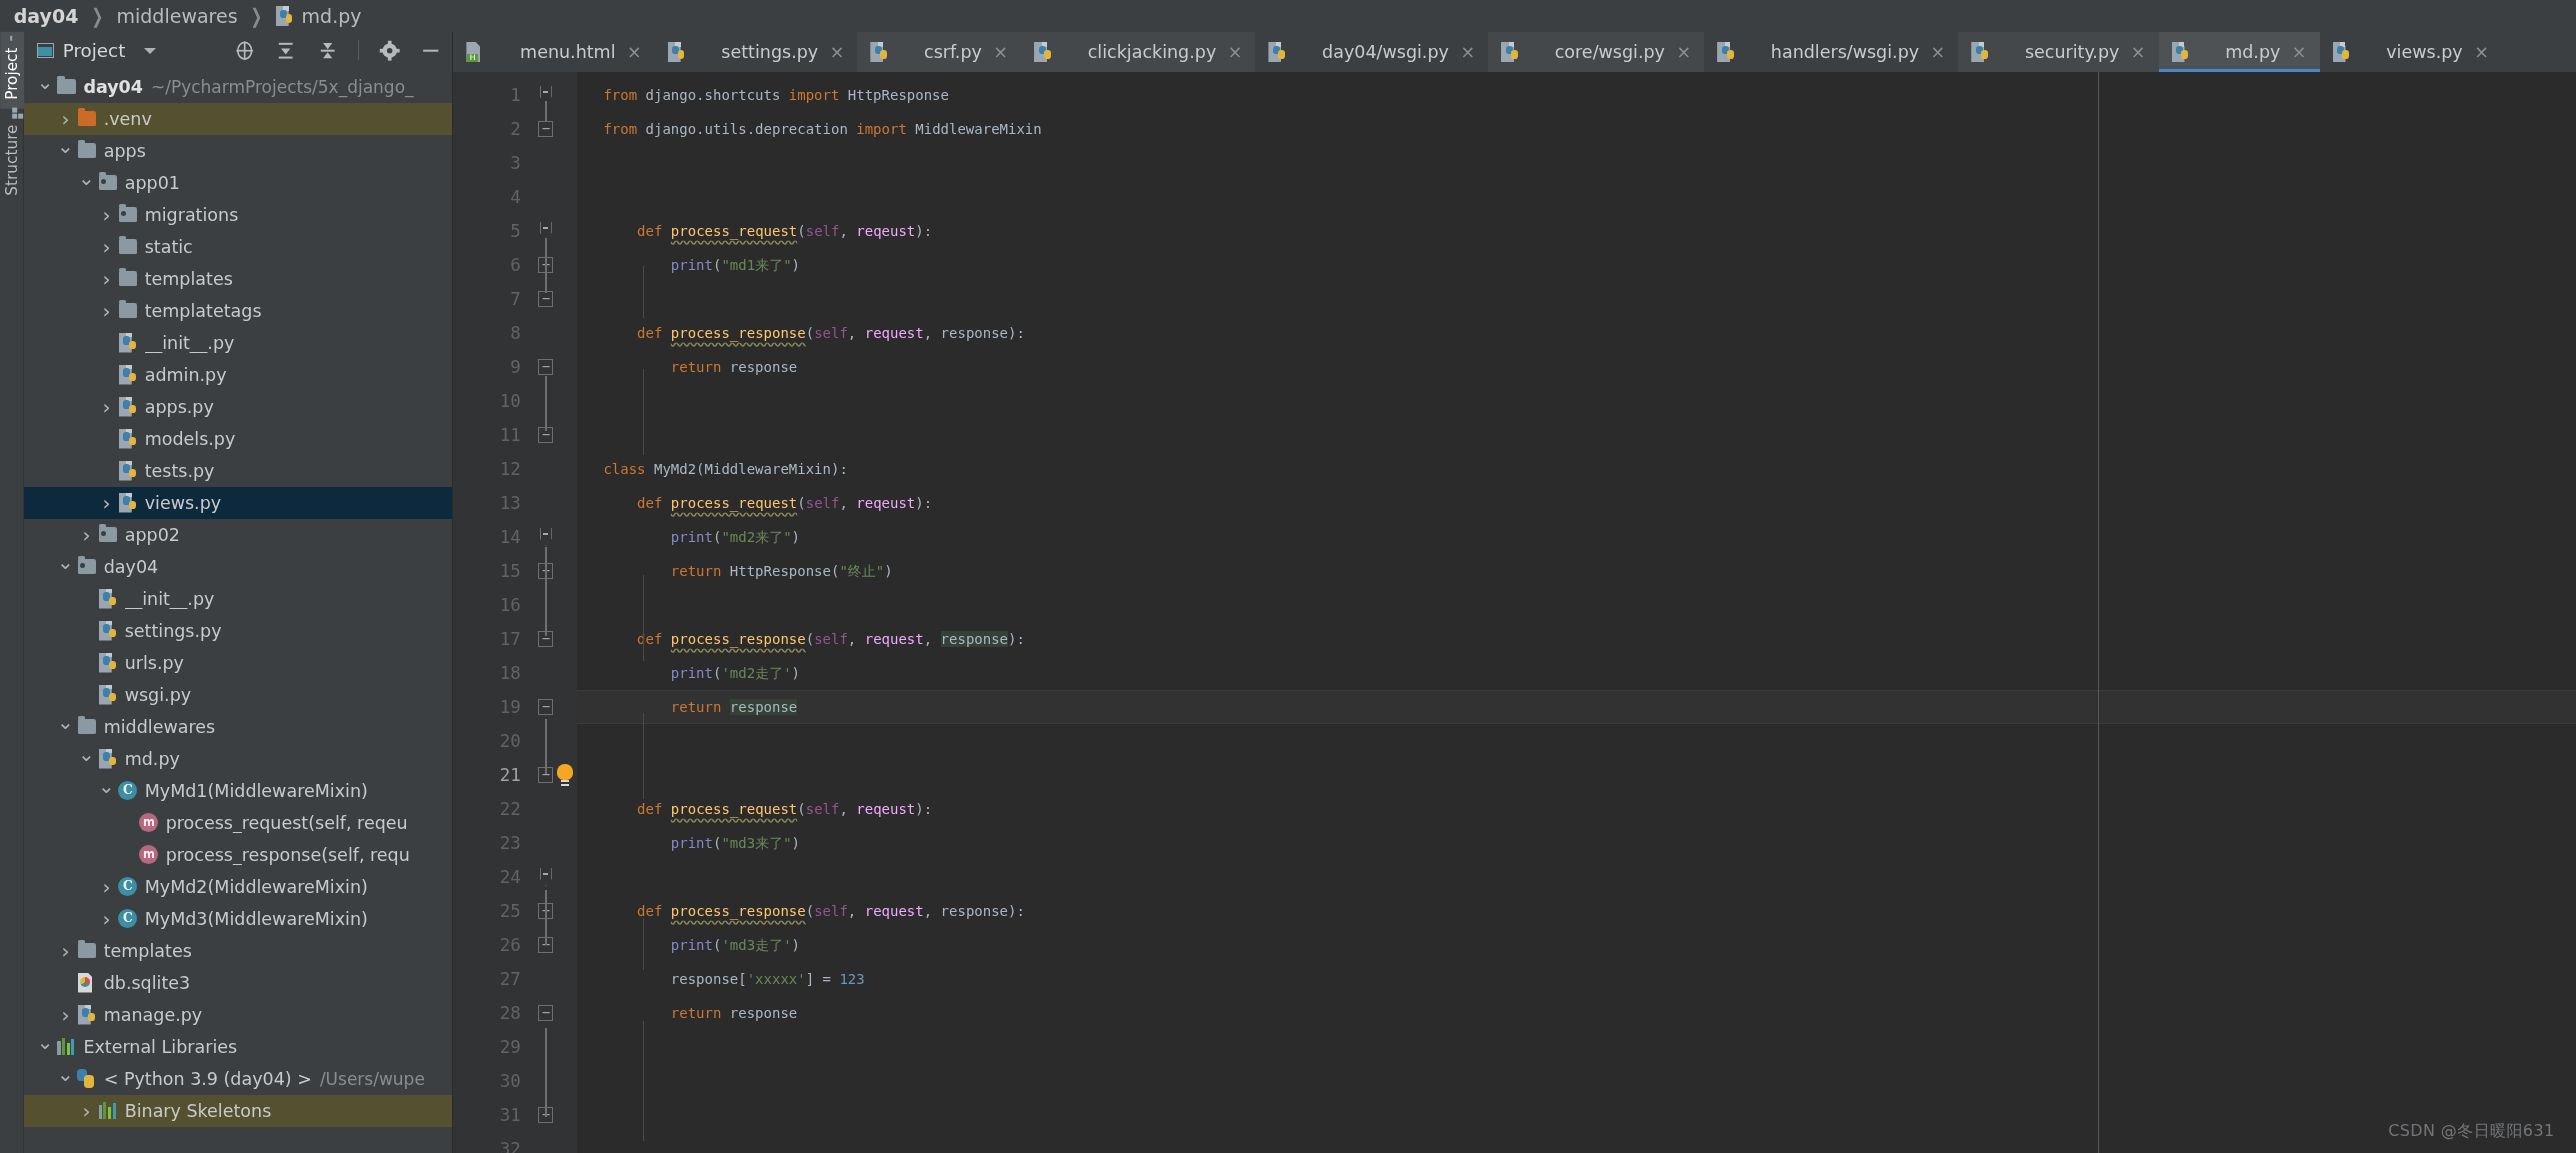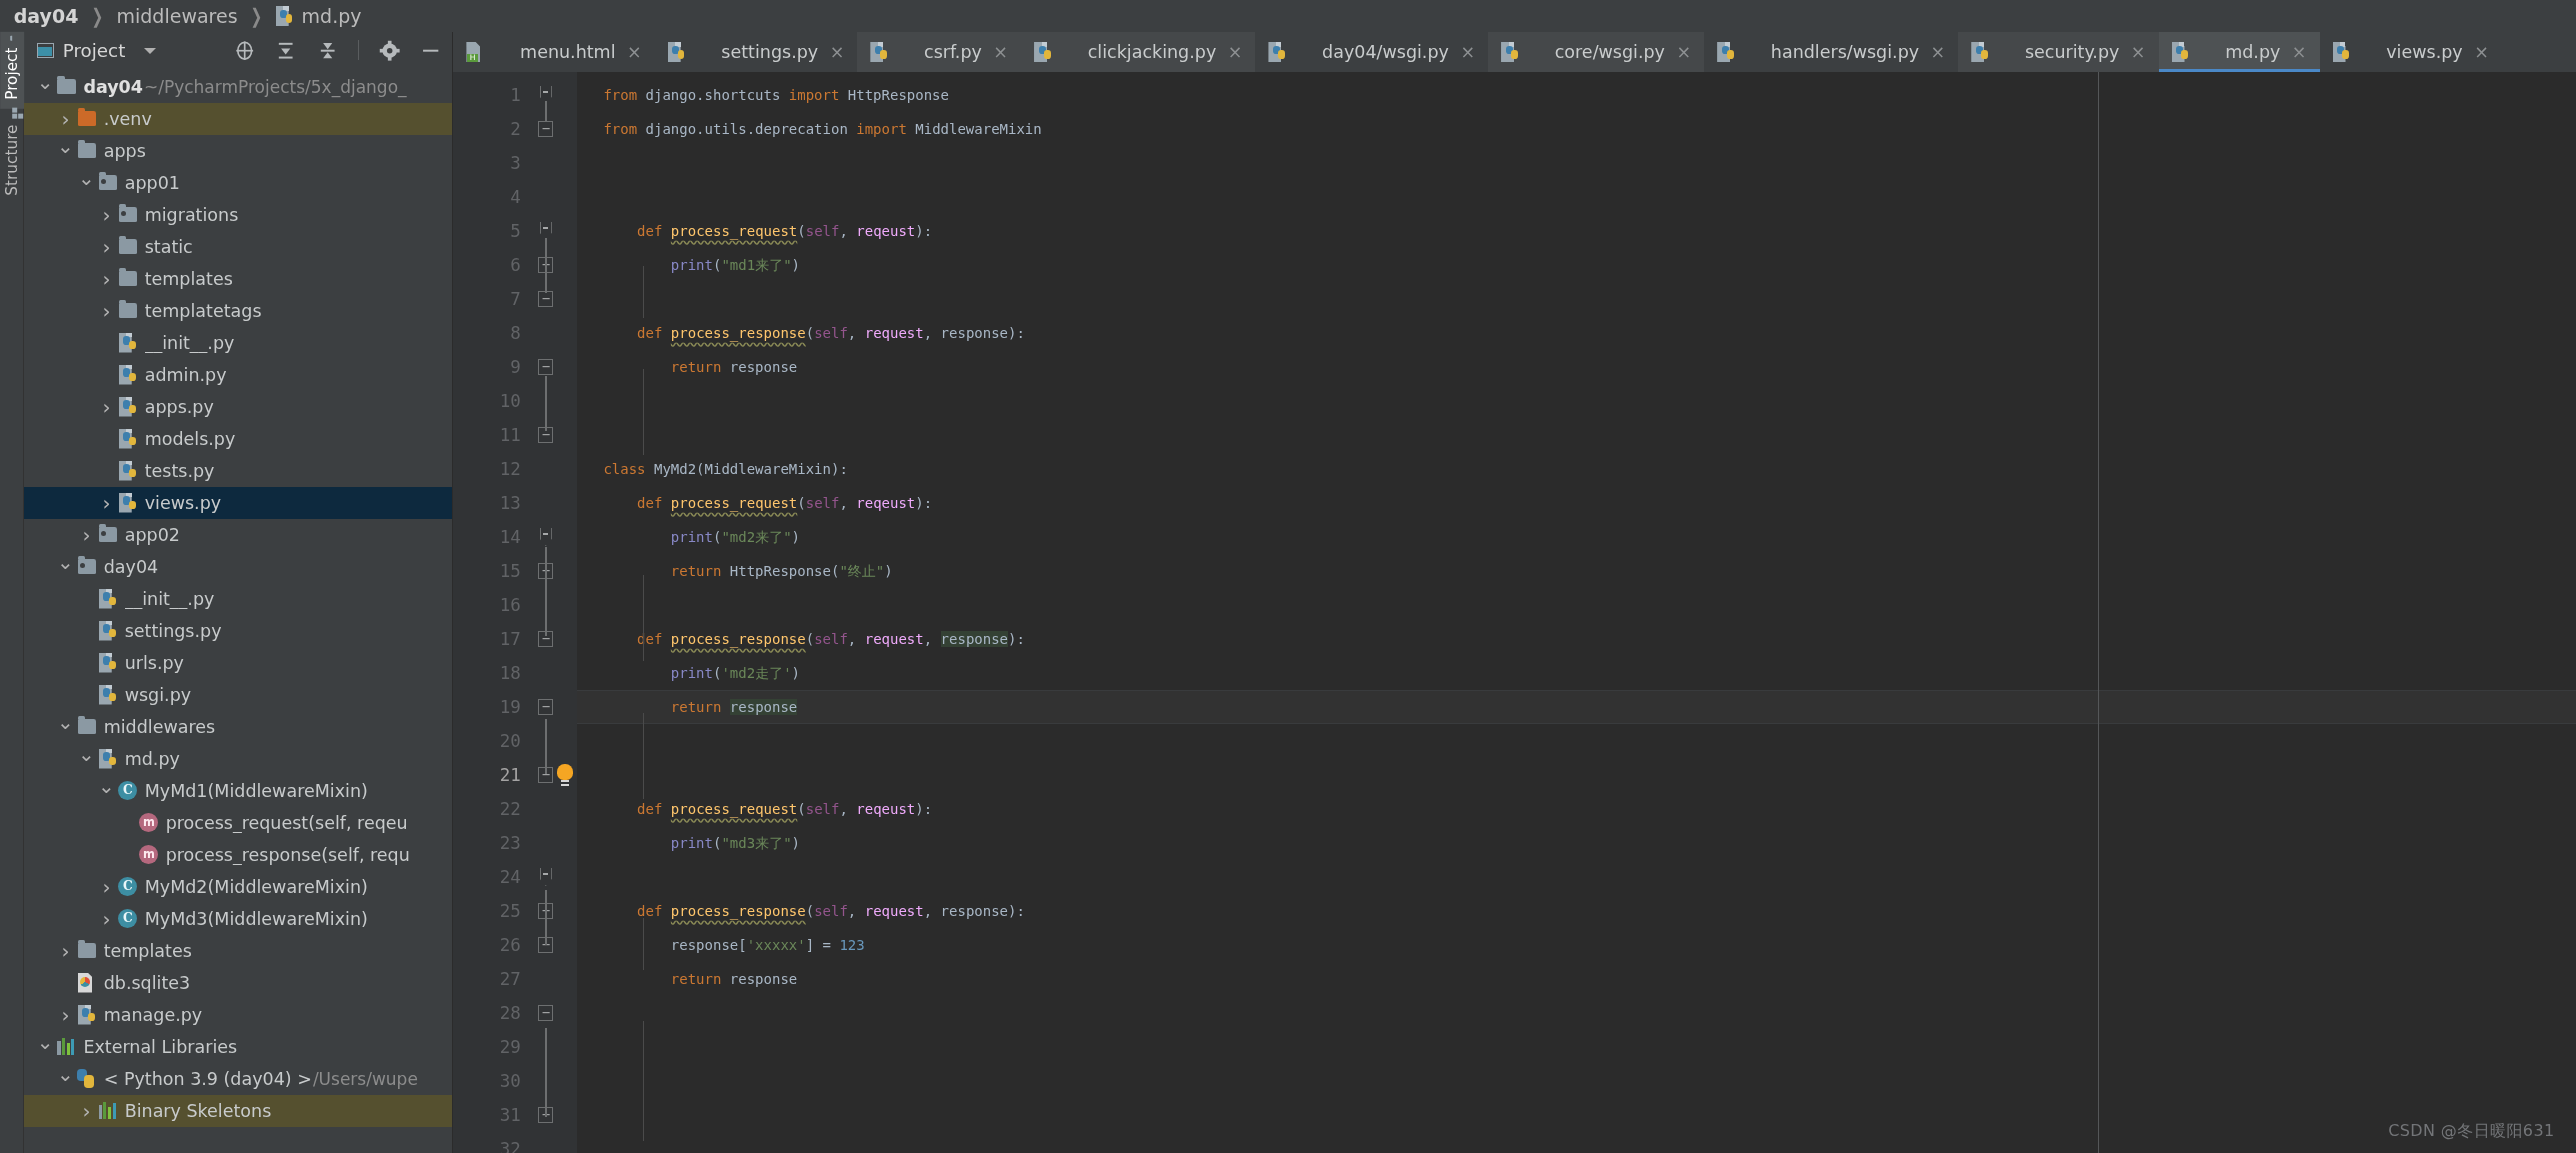--- a/index.html
+++ b/index.html
@@ -94,21 +94,21 @@
   .row.sel-blue { background: #0d293e; }
   .row.sel-olive { background: #55502f; }
   .arrow {
     width: 20px; flex: 0 0 20px; display: flex; align-items: center; justify-content: center;
     color: #b2b2b2; font-size: 13px;
   }
   .arrow.none { visibility: hidden; }
   .ico { width: 23px; flex: 0 0 23px; display:flex; align-items:center; justify-content:center; margin-right: 5.3px; }
   .label { overflow: hidden; text-overflow: clip; }
   .label.bold { font-weight: bold; color: #e0e0e0; }
-  .sublabel { color: #8c8c8c; margin-left: 1px; font-size: 17px; }
+  .sublabel { color: #8c8c8c; margin-left: 8px; font-size: 17px; }
 
   
   .i-folder { width:18.3px; height:14.5px; background:#8b99a3; border-radius:0.8px 2.3px 1.5px 1.5px; position:relative; }
   .i-folder::before{content:'';position:absolute;top:-3.1px;left:0;width:7.6px;height:3.1px;background:#8b99a3;border-radius:1.5px 1.5px 0 0;}
   .i-folder.orange { background:#cc6a28; }
   .i-folder.orange::before{ background:#cc6a28; }
   .i-folder.mod::after{
     content:''; position:absolute; left:2.3px; top:3.8px; width:5.3px; height:5.3px;
     border-radius:50%; background:#3c3f41;
   }
@@ -949,20 +949,21 @@
             <div class="cl"></div>
             <div class="cl"><span class="">    </span><span class="kw">def</span><span class="id"> </span><span class="fn">process_response</span><span class="id">(</span><span class="self">self</span><span class="id">, </span><span class="param">request</span><span class="id">, </span><span class="hl">response</span><span class="id">):</span></div>
             <div class="cl"><span class="">        </span><span class="builtin">print</span><span class="id">(</span><span class="str">'md2走了'</span><span class="id">)</span></div>
             <div class="cl caret"><span class="">        </span><span class="kw">return</span><span class="id"> </span><span class="hl">response</span></div>
             <div class="cl"></div>
             <div class="cl"></div>
             <div class="cl"><span class="">    </span><span class="kw">def</span><span class="id"> </span><span class="fn">process_request</span><span class="id">(</span><span class="self">self</span><span class="id">, </span><span class="param">reqeust</span><span class="id">):</span></div>
             <div class="cl"><span class="">        </span><span class="builtin">print</span><span class="id">(</span><span class="str">"md3来了"</span><span class="id">)</span></div>
             <div class="cl"></div>
             <div class="cl"><span class="">    </span><span class="kw">def</span><span class="id"> </span><span class="fn">process_response</span><span class="id">(</span><span class="self">self</span><span class="id">, </span><span class="param">request</span><span class="id">, </span><span class="dim">response</span><span class="id">):</span></div>
+            <div class="cl"><span class="">        </span><span class="builtin">print</span><span class="id">(</span><span class="str">'md3走了'</span><span class="id">)</span></div>
             <div class="cl"><span class="">        </span><span class="id">response[</span><span class="str">'xxxxx'</span><span class="id">] = </span><span class="num">123</span></div>
             <div class="cl"><span class="">        </span><span class="kw">return</span><span class="id"> response</span></div>
             <div class="cl"></div>
             <div class="margin-guide" style="left: 1521px;"></div>
             <div class="indent-guide" style="left: 66px; top: 194px; height: 52px;"></div>
             <div class="indent-guide" style="left: 66px; top: 297px; height: 86px;"></div>
             <div class="indent-guide" style="left: 66px; top: 503px; height: 86px;"></div>
             <div class="indent-guide" style="left: 66px; top: 641px; height: 86px;"></div>
             <div class="indent-guide" style="left: 66px; top: 846px; height: 52px;"></div>
             <div class="indent-guide" style="left: 66px; top: 949px; height: 120px;"></div>

